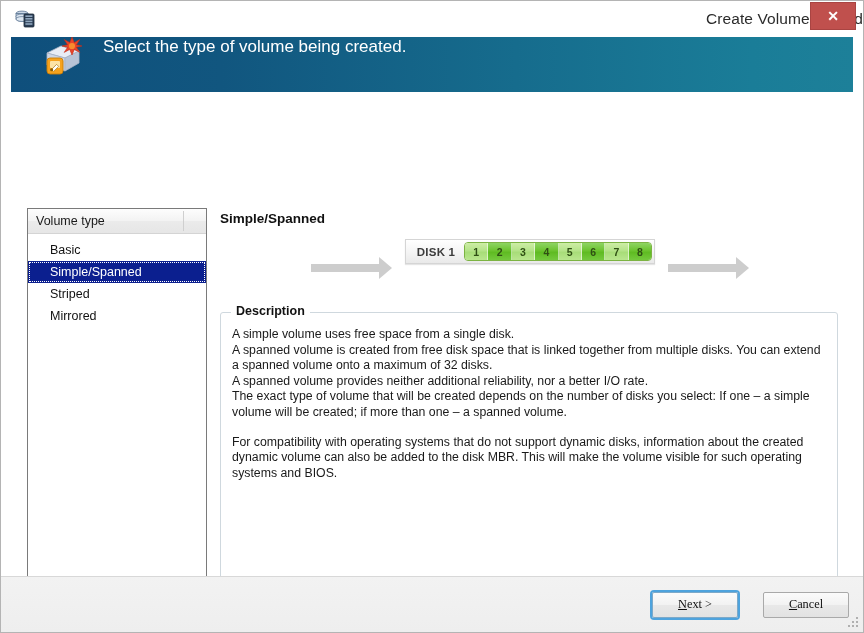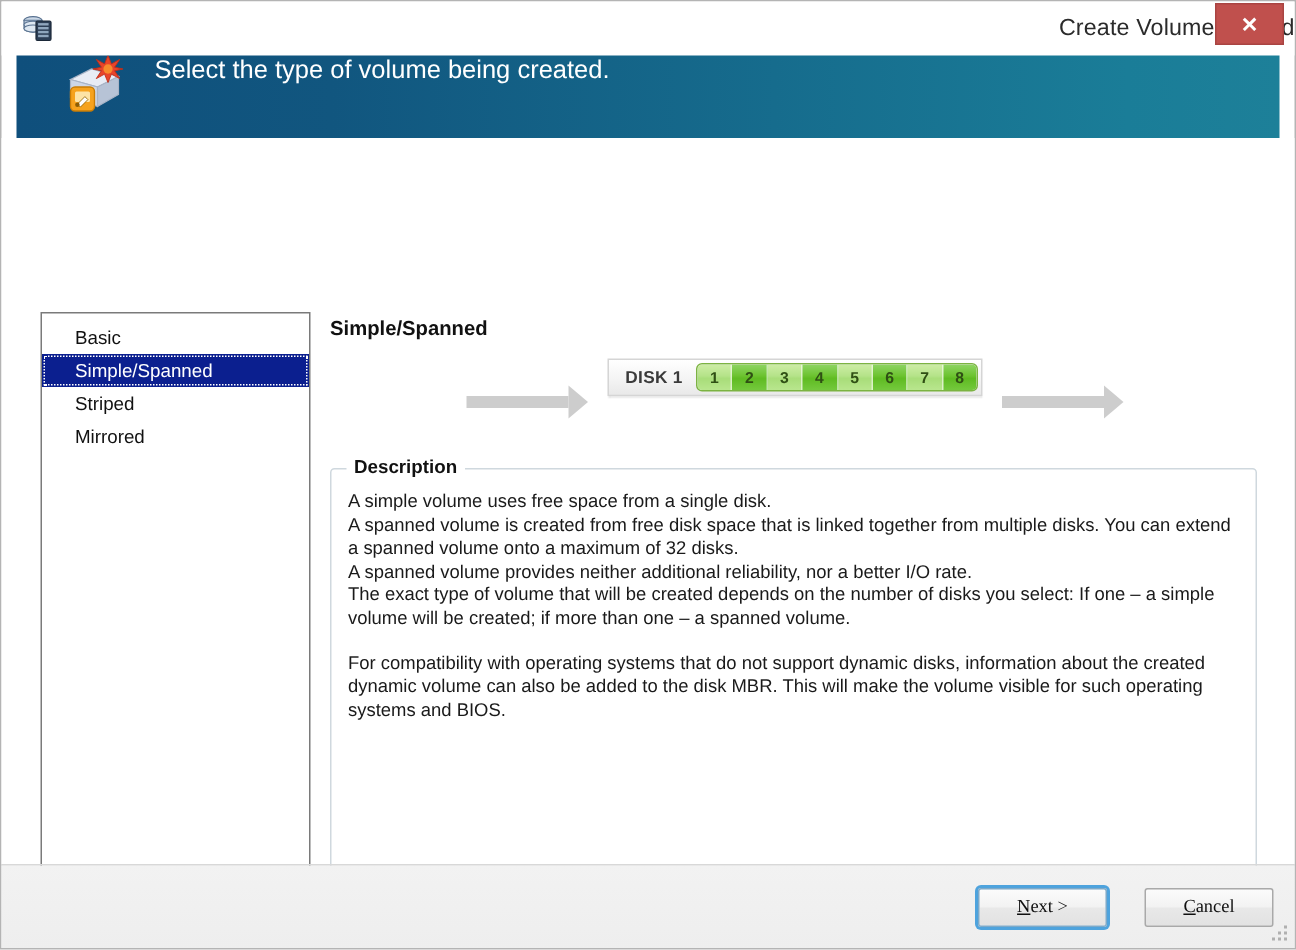--- a/index.html
+++ b/index.html
@@ -265,20 +265,24 @@
           <circle cx="4.6" cy="11.8" r="1.5" fill="#8b5d04"></circle>
         </g>
       </svg>
     </span>
     <div class="banner-text">Select the type of volume being created.</div>
   </div>
 
   <div class="body">
 
     <div class="volume-list">
+      <div class="list-header">
+        <span class="hdr-label">Volume type</span>
+        <span class="hdr-divider"></span>
+      </div>
       <div class="list-items">
         <div class="list-item">Basic</div>
         <div class="list-item selected">Simple/Spanned</div>
         <div class="list-item">Striped</div>
         <div class="list-item">Mirrored</div>
       </div>
     </div>
 
     <div class="type-heading">Simple/Spanned</div>
 

